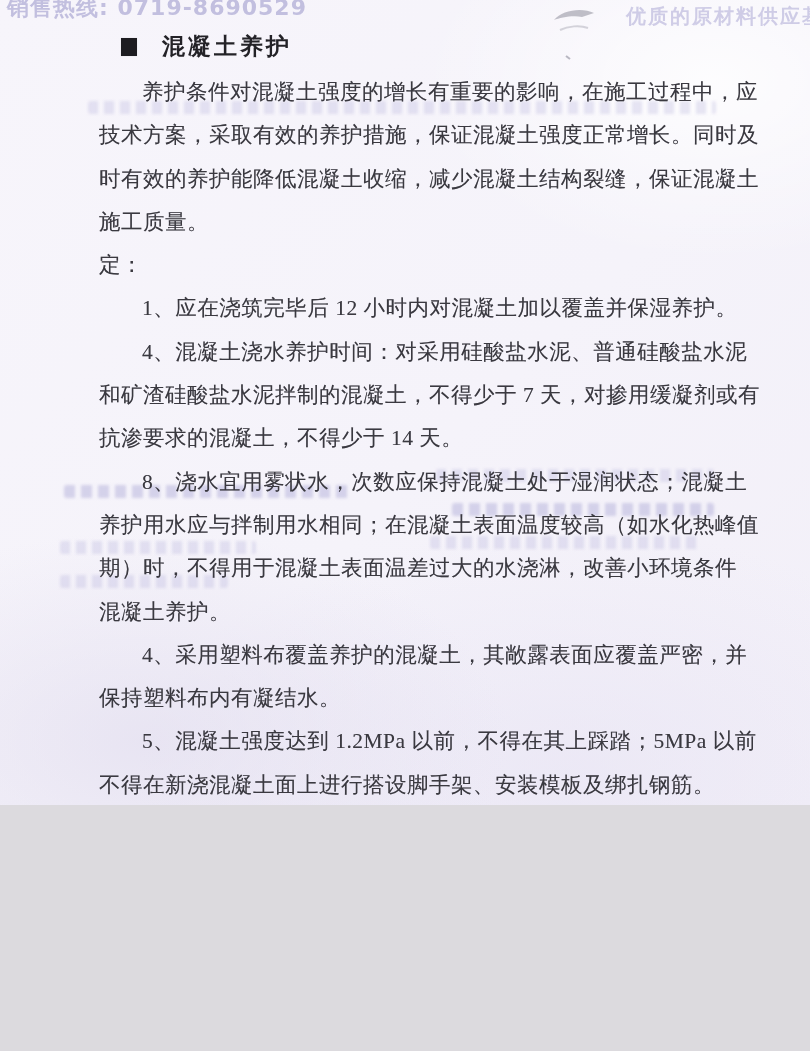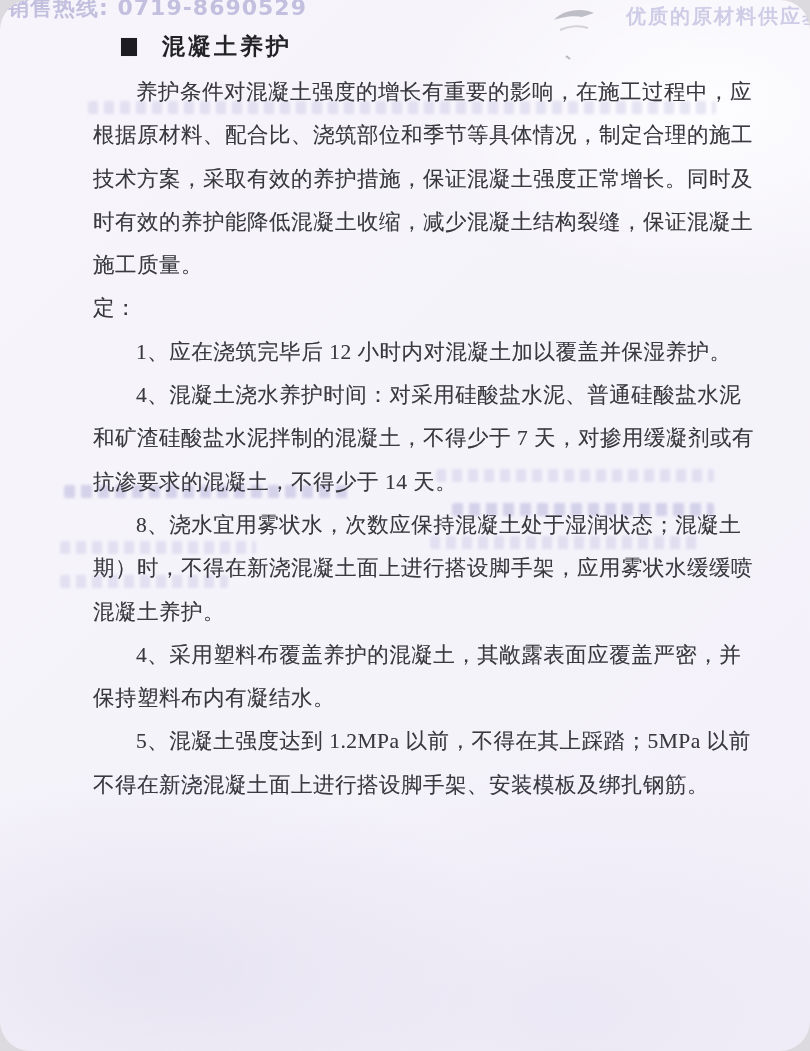--- a/index.html
+++ b/index.html
@@ -1,25 +1,24 @@
 <!DOCTYPE html>
 <html><head>
 <meta charset="utf-8">
 <style>
   html,body{margin:0;padding:0;}
   body{width:810px;height:1051px;overflow:hidden;background:#dcdade;}
   .page{
-    position:relative;width:810px;height:1051px;overflow:hidden;
+    position:relative;width:810px;height:805px;overflow:hidden;
     background:
       radial-gradient(520px 300px at 18% 92%, rgba(221,216,236,.55), rgba(221,216,236,0) 70%),
       radial-gradient(420px 260px at 88% 10%, rgba(255,255,255,.8), rgba(255,255,255,0) 70%),
       radial-gradient(600px 340px at 70% 96%, rgba(228,224,242,.5), rgba(228,224,242,0) 72%),
       linear-gradient(135deg,#f7f5fb 0%,#f5f3fa 55%,#f2eff8 100%);
     font-family:"Liberation Serif","DejaVu Serif",serif;
-    border-radius:30px;
   }
 
   
   .wm{position:absolute;white-space:nowrap;font-weight:bold;
       font-family:"DejaVu Sans","Liberation Sans",sans-serif;}
   .wm-hotline{left:7px;top:-7px;font-size:22px;letter-spacing:1px;
       color:rgba(142,138,196,.50);filter:blur(.4px);}
   .wm-slogan{left:626px;top:3px;font-size:20px;letter-spacing:2px;
       color:rgba(148,144,200,.42);filter:blur(.5px);}
 
@@ -31,21 +30,21 @@
 
   .swoosh{position:absolute;left:552px;top:4px;}
 
   
   .title-row{position:absolute;left:121px;top:31px;display:flex;align-items:center;text-align:center;}
   .bullet{display:inline-block;width:16px;height:18px;background:#1d1c21;
       box-shadow:0 0 .5px #1d1c21;}
   .title-text{margin-left:25px;font-family:"DejaVu Sans","Liberation Sans",sans-serif;
       font-weight:bold;font-size:23px;letter-spacing:3px;color:#232227;}
 
-  .body-block{position:absolute;left:93px;top:71px;width:645px;
+  .body-block{position:absolute;left:99px;top:71px;width:645px;
       font-size:21.5px;line-height:43.3px;color:#3a3940;
       text-shadow:0 0 .6px rgba(58,57,64,.35);}
   .ln{height:43.3px;white-space:nowrap;letter-spacing:.5px;}
   .ind{padding-left:43px;}
   .para{margin:0;padding:0;}
 </style>
 </head>
 <body>
 
 <div class="page">
@@ -69,21 +68,20 @@
 
   <div class="title-row">
     <span class="bullet"></span>
     <span class="title-text">混凝土养护</span>
   </div>
 
   <div class="body-block">
 
     <div class="para">
       <div class="ln ind">养护条件对混凝土强度的增长有重要的影响，在施工过程中，应</div>
-      <div class="ln">根据原材料、配合比、浇筑部位和季节等具体情况，制定合理的施工</div>
       <div class="ln">技术方案，采取有效的养护措施，保证混凝土强度正常增长。同时及</div>
       <div class="ln">时有效的养护能降低混凝土收缩，减少混凝土结构裂缝，保证混凝土</div>
       <div class="ln">施工质量。</div>
     </div>
 
     <div class="para">
       <div class="ln">定：</div>
     </div>
 
     <div class="para">
@@ -91,21 +89,22 @@
     </div>
 
     <div class="para">
       <div class="ln ind">4、混凝土浇水养护时间：对采用硅酸盐水泥、普通硅酸盐水泥</div>
       <div class="ln">和矿渣硅酸盐水泥拌制的混凝土，不得少于 7 天，对掺用缓凝剂或有</div>
       <div class="ln">抗渗要求的混凝土，不得少于 14 天。</div>
     </div>
 
     <div class="para">
       <div class="ln ind">8、浇水宜用雾状水，次数应保持混凝土处于湿润状态；混凝土</div>
-      <div class="ln">期）时，不得在新浇混凝土面上进行搭设脚手架，应用雾状水缓缓喷</div>
+      <div class="ln">养护用水应与拌制用水相同；在混凝土表面温度较高（如水化热峰值</div>
+      <div class="ln">期）时，不得用于混凝土表面温差过大的水浇淋，改善小环境条件</div>
       <div class="ln">混凝土养护。</div>
     </div>
 
     <div class="para">
       <div class="ln ind">4、采用塑料布覆盖养护的混凝土，其敞露表面应覆盖严密，并</div>
       <div class="ln">保持塑料布内有凝结水。</div>
     </div>
 
     <div class="para">
       <div class="ln ind">5、混凝土强度达到 1.2MPa 以前，不得在其上踩踏；5MPa 以前</div>

